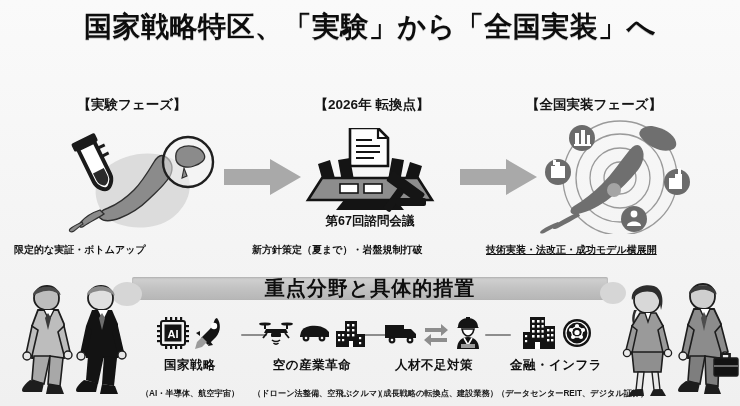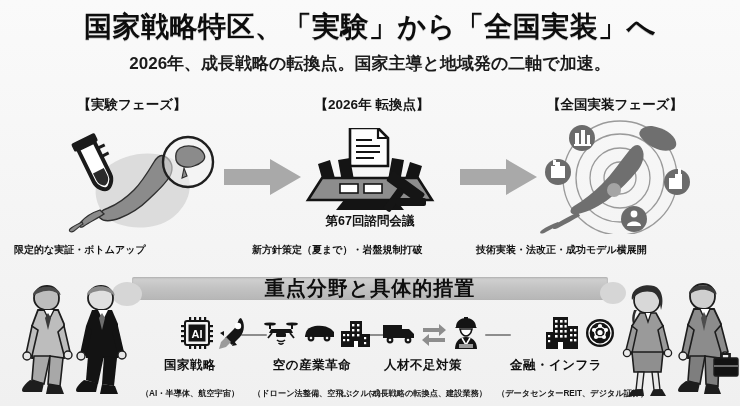--- a/index.html
+++ b/index.html
@@ -24,30 +24,30 @@
     font-size:17px;font-weight:bold;color:#1b1b1b;letter-spacing:0px;
   }
 
   
   .phase-head{
     position:absolute;text-align:center;font-size:13.5px;font-weight:bold;color:#151515;
     width:220px;
   }
   .ph1{left:22px;top:96px;}
   .ph2{left:262px;top:96px;}
-  .ph3{left:505px;top:96px;}
+  .ph3{left:484px;top:96px;}
 
   
   .phase-cap{
     position:absolute;font-size:10px;font-weight:bold;color:#131313;
     width:236px;
   }
   .pc1{left:14px;top:243px;}
   .pc2{left:252px;top:243px;}
-  .pc3{left:476px;top:243px;}
+  .pc3{left:486px;top:243px;text-decoration:underline;}
   .meeting-label{
     position:absolute;left:252px;top:213px;width:236px;text-align:center;
     font-size:12.5px;font-weight:bold;color:#121212;
   }
 
   
   .arrow{position:absolute;}
 
   
   .illus{position:absolute;}
@@ -59,46 +59,45 @@
     border-radius:2px;
     display:flex;align-items:center;justify-content:center;
     box-shadow:0 1px 2px rgba(0,0,0,.18) inset;
   }
   .section-bar span{font-size:20px;font-weight:bold;color:#0e0e0e;letter-spacing:1px;}
 
   
   .cat{
     position:absolute;width:118px;text-align:center;top:310px;
   }
-  .cat .icons{height:46px;display:flex;align-items:center;justify-content:flex-end;gap:3px;}
+  .cat .icons{height:46px;display:flex;align-items:center;justify-content:center;gap:3px;}
   .cat .cat-title{font-size:12.5px;font-weight:bold;color:#0f0f0f;margin-top:1px;letter-spacing:.5px;}
   .cat .cat-sub{font-size:8.2px;font-weight:bold;color:#1a1a1a;margin-top:14px;white-space:nowrap;}
   .c1{left:131px;}
   .c2{left:253px;}
-  .c3{left:364px;}
+  .c3{left:375px;}
   .c4{left:497px;}
 
   .connector{position:absolute;top:334px;width:26px;height:2px;background:#8d8d8d;border-radius:1px;}
   .n1{left:241px;}
   .n2{left:363px;}
   .n3{left:485px;}
 
   
   .people{position:absolute;bottom:0;}
   .blob{position:absolute;border-radius:50%;background:#d6d6d6;}
 
   svg{display:block;}
 </style>
 </head>
 <body>
 
 <div id="stage">
 
   <div class="title">国家戦略特区、「実験」から「全国実装」へ</div>
-  <div class="subtitle">2026年、成長戦略の転換点。国家主導と地域発の二軸で加速。</div>
 
   <div class="phase-head ph1">【実験フェーズ】</div>
   <div class="phase-head ph2">【2026年 転換点】</div>
   <div class="phase-head ph3">【全国実装フェーズ】</div>
 
   <div class="illus" style="left:60px;top:126px;">
     <svg width="180" height="108" viewBox="0 0 180 108">
 
       <path d="M46 42 C70 22 108 24 122 40 C136 56 130 78 112 92 C92 107 54 104 42 86 C32 70 34 54 46 42 Z" fill="#dcdcdc"></path>
 

